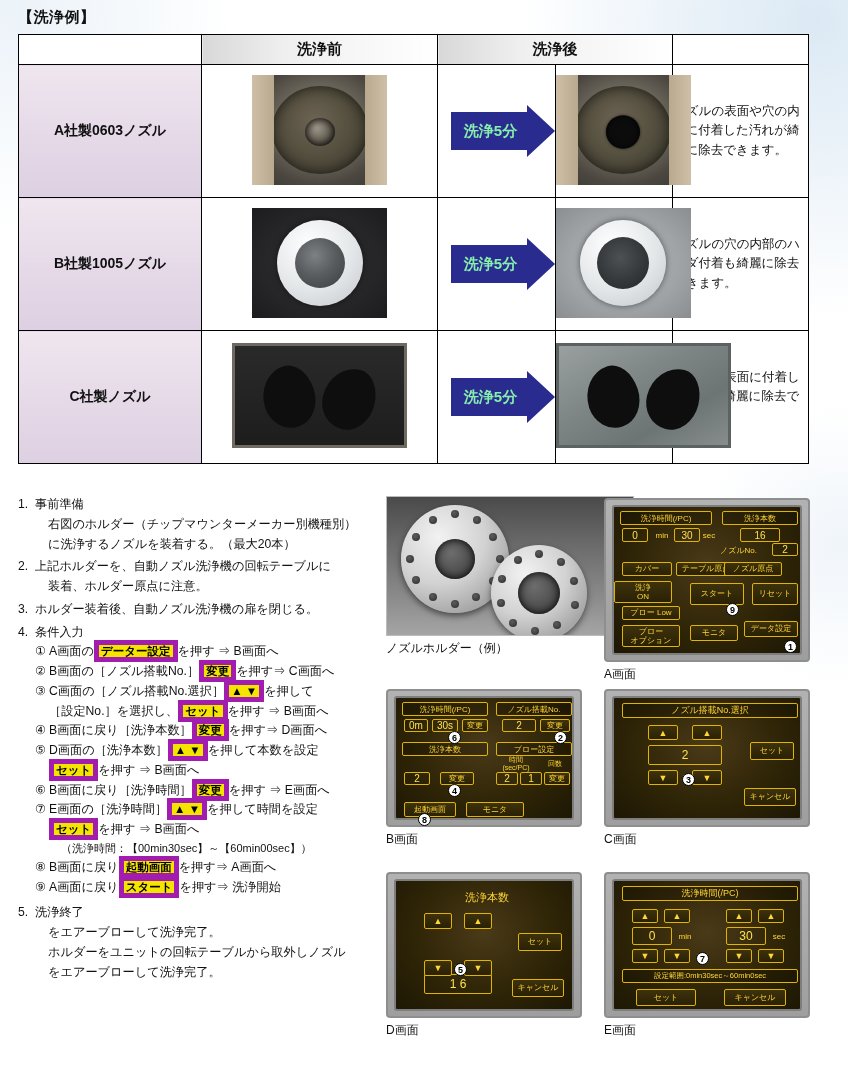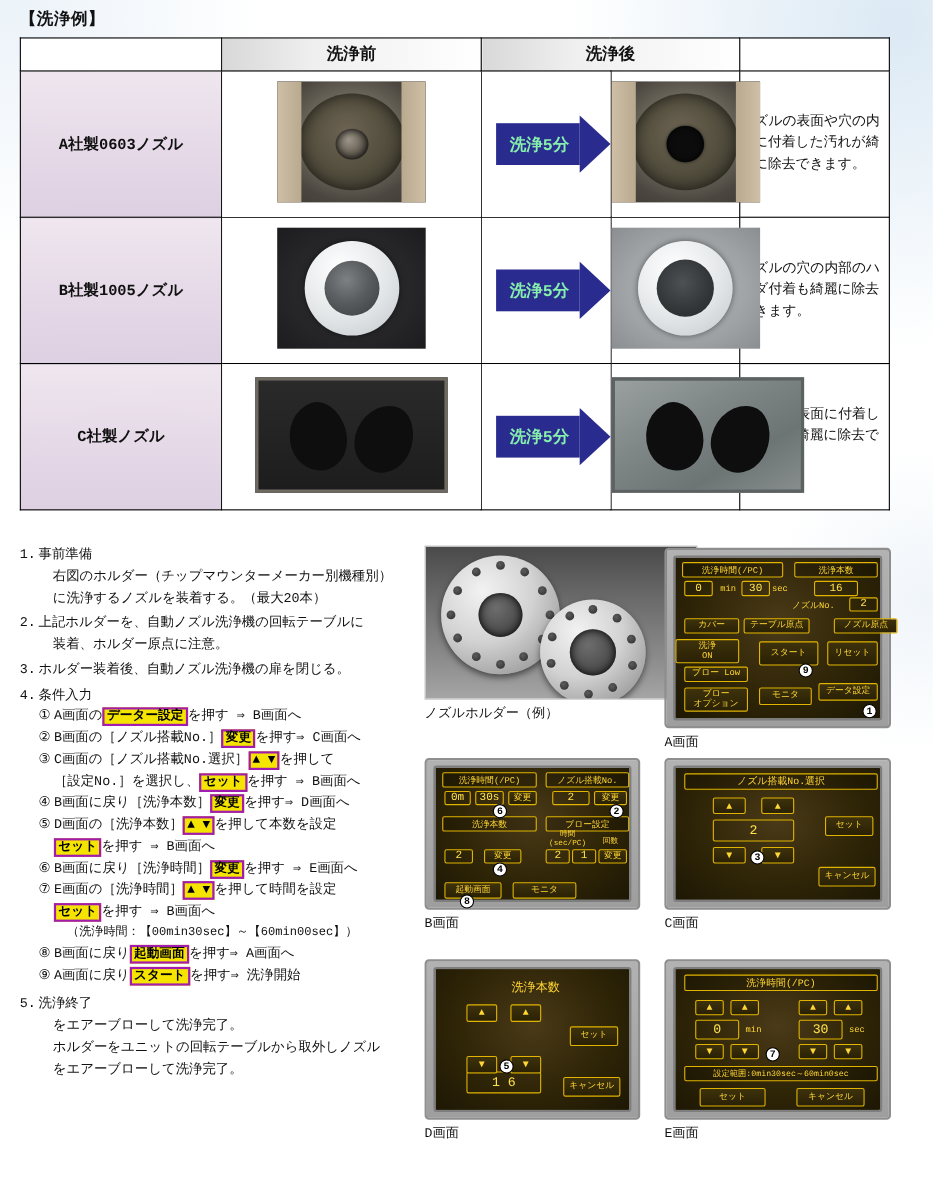--- a/index.html
+++ b/index.html
@@ -16,21 +16,21 @@
   }
   
   .page-wash {
     position:absolute; inset:0;
     background:
       radial-gradient(circle at 96% 2%, rgba(190,215,235,0.55) 0%, rgba(255,255,255,0) 22%),
       radial-gradient(circle at 2% 1%, rgba(200,220,238,0.35) 0%, rgba(255,255,255,0) 16%),
       radial-gradient(circle at 99% 50%, rgba(205,222,238,0.30) 0%, rgba(255,255,255,0) 14%);
     pointer-events:none;
   }
-  .wrap { position:relative; width:848px; height:1091px;font-family:Liberation Mono, monospace; }
+  .wrap { position:relative; width:848px; height:1091px; }
 
   h2.sec-title {
     font-size: 15px;
     font-weight: bold;
     margin: 0;
     letter-spacing: .5px;
   }
 
   
   #example-section { position:absolute; left:18px; top:8px; width:812px; }
@@ -181,21 +181,21 @@
 
   
   #howto-section { position:absolute; left:18px; top:487px; width:360px; }
   ol.steps { list-style:none; margin:8px 0 0 0; padding:0; font-size:12.2px; line-height:1.62; }
   ol.steps > li { margin-bottom: 3px; position:relative; padding-left:17px; }
   ol.steps > li .num { position:absolute; left:0; top:0; }
   .indent1 { padding-left: 13px; display:block; }
   .substep { padding-left: 14px; display:block; position:relative; }
   .substep .cnum { position:absolute; left:0; top:0; }
   .hl-yellow {
-    background:#f5e400; color:#000; padding:0 2px; border:2px solid #a21caf;
+    background:#f5e400; color:#000; padding:0 2px; border:5px solid #a21caf;
     font-weight:bold; font-size:11.5px;
   }
   .note-small { font-size: 11px; }
 
   table.cfg {
     border-collapse: collapse;
     margin: 3px 0 3px 26px;
     font-size: 11.5px;
   }
   table.cfg td { border:1px solid #000; padding:1px 6px; text-align:center; }
@@ -519,21 +519,21 @@
       <div class="txt" style="left:36px; top:21px; width:24px; height:14px;">min</div>
       <div class="val-box" style="left:60px; top:21px; width:26px; height:14px;">30</div>
       <div class="txt" style="left:87px; top:21px; width:16px; height:14px;">sec</div>
 
       <div class="val-box" style="left:126px; top:21px; width:40px; height:14px;">16</div>
       <div class="txt" style="left:106px; top:38px;">ノズルNo.</div>
       <div class="val-box" style="left:158px; top:36px; width:26px; height:13px;">2</div>
 
       <div class="btn" style="left:8px; top:55px; width:50px; height:14px;">カバー</div>
       <div class="btn" style="left:62px; top:55px; width:60px; height:14px;">テーブル原点</div>
-      <div class="btn" style="left:144px; top:55px; width:58px; height:14px;">ノズル原点</div>
+      <div class="btn" style="left:110px; top:55px; width:58px; height:14px;">ノズル原点</div>
 
       <div class="btn" style="left:0; top:74px; width:58px; height:22px;">洗浄
 ON</div>
       <div class="btn" style="left:8px; top:99px; width:58px; height:14px;">ブロー Low</div>
       <div class="btn" style="left:8px; top:118px; width:58px; height:22px;">ブロー
 オプション</div>
 
       <div class="btn" style="left:76px; top:76px; width:54px; height:22px;">スタート</div>
       <div class="btn" style="left:138px; top:76px; width:46px; height:22px;">リセット</div>
       <div class="btn" style="left:76px; top:118px; width:48px; height:16px;">モニタ</div>

